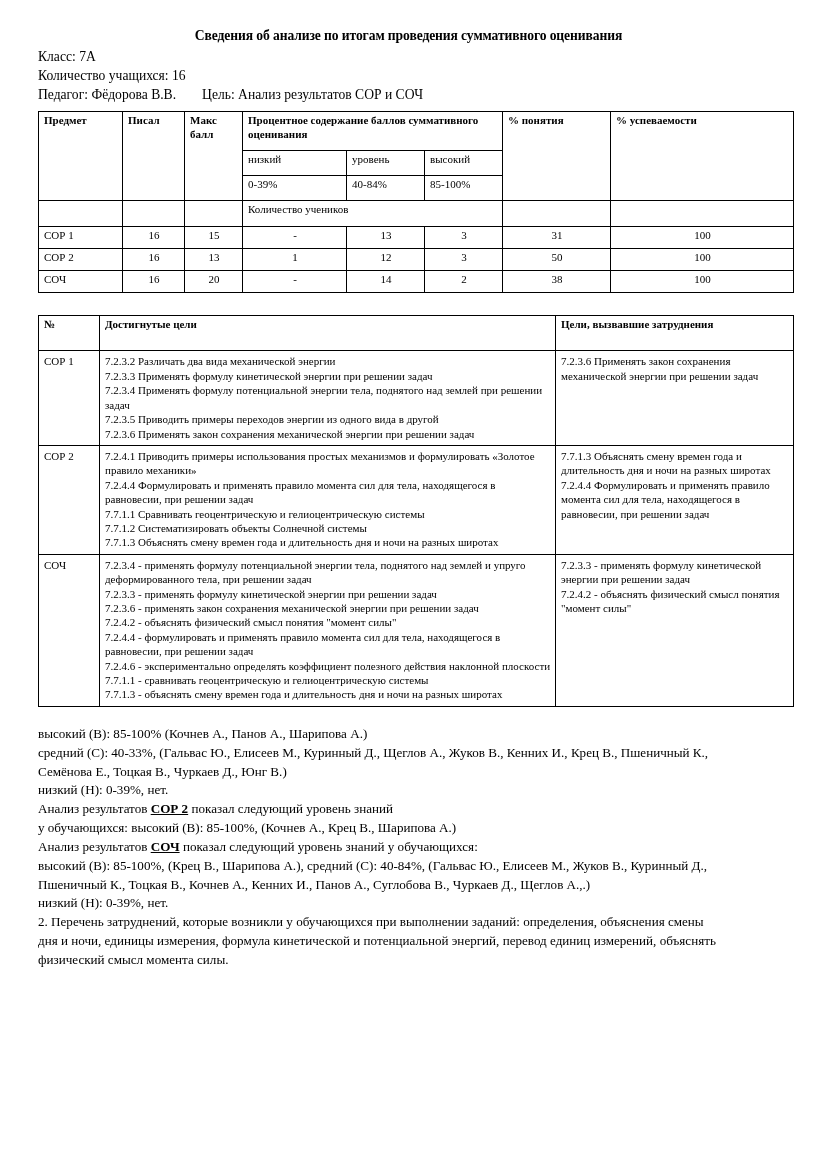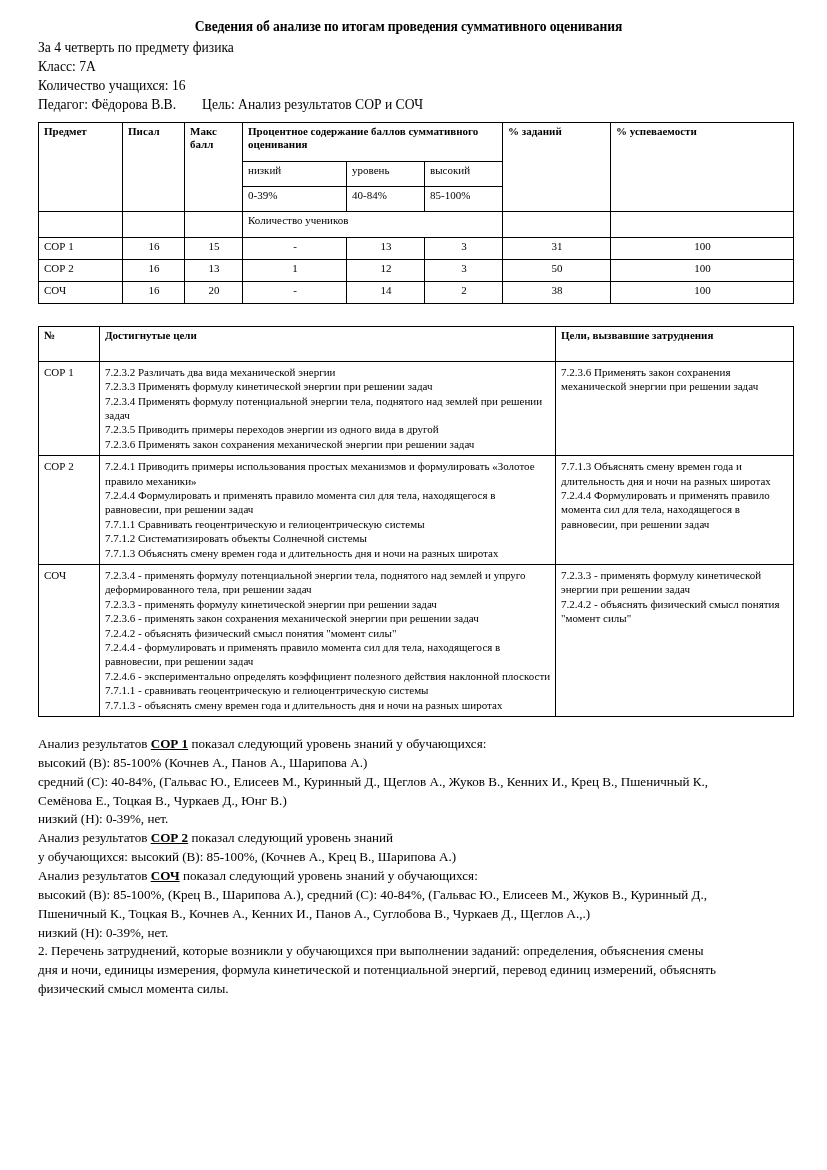--- a/index.html
+++ b/index.html
@@ -15,21 +15,21 @@
     color: #000000;
     font-size: 13.3px;
     line-height: 1.22;
     -webkit-font-smoothing: antialiased;
   }
   .page {
     position: relative;
     width: 827px;
     height: 1170px;
     box-sizing: border-box;
-    padding: 19px 30px 0 38px;
+    padding: 28px 30px 0 38px;
   }
 
   
   .doc-title {
     text-align: center;
     font-weight: bold;
     font-size: 13.6px;
     margin: 0 0 2px 0;
     padding-right: 18px;
     letter-spacing: -0.1px;
@@ -104,21 +104,20 @@
   }
   .u { font-weight: bold; text-decoration: underline; }
 </style>
 </head>
 <body>
 
 <div class="page">
 
   <div>
     <div class="doc-title">Сведения об анализе по итогам проведения суммативного оценивания</div>
-    <div class="meta-line">За 4 четверть по предмету физика</div>
     <div class="meta-line">Класс: 7А</div>
     <div class="meta-line">Количество учащихся: 16</div>
     <div class="meta-line"><span>Педагог: Фёдорова В.В.</span><span class="meta-gap"></span><span>Цель: Анализ результатов СОР и СОЧ</span></div>
   </div>
 
   <table id="table-summary">
     <colgroup>
       <col style="width:84px">
       <col style="width:62px">
       <col style="width:58px">
@@ -127,21 +126,21 @@
       <col style="width:78px">
       <col style="width:108px">
       <col style="width:183px">
     </colgroup>
     <tbody>
       <tr class="h1">
         <th rowspan="3">Предмет</th>
         <th rowspan="3">Писал</th>
         <th rowspan="3">Макс балл</th>
         <th colspan="3">Процентное содержание баллов суммативного оценивания</th>
-        <th rowspan="3">% заданий</th>
+        <th rowspan="3">% понятия</th>
         <th rowspan="3">% успеваемости</th>
       </tr>
       <tr class="r-levels">
         <td>низкий</td>
         <td>уровень</td>
         <td>высокий</td>
       </tr>
       <tr class="r-ranges">
         <td>0-39%</td>
         <td>40-84%</td>
@@ -241,23 +240,22 @@
           </td>
         <td class="goal-cell">
             <span class="goal-line">7.2.3.3 - применять формулу кинетической энергии при решении задач</span>
             <span class="goal-line">7.2.4.2 - объяснять физический смысл понятия "момент силы"</span>
           </td>
       </tr>
     </tbody>
   </table>
 
   <div class="analysis">
-    <p><span>Анализ результатов </span><span class="u">СОР 1</span><span> показал следующий уровень знаний у обучающихся:</span></p>
     <p>высокий (В): 85-100%  (Кочнев А., Панов А., Шарипова А.)</p>
-    <p>средний (С): 40-84%, (Гальвас Ю., Елисеев М., Куринный Д., Щеглов А., Жуков В., Кенних И.,  Крец В., Пшеничный К.,</p>
+    <p>средний (С): 40-33%, (Гальвас Ю., Елисеев М., Куринный Д., Щеглов А., Жуков В., Кенних И.,  Крец В., Пшеничный К.,</p>
     <p>Семёнова Е., Тоцкая В., Чуркаев Д., Юнг В.)</p>
     <p>низкий (Н): 0-39%, нет.</p>
 
     <p><span>Анализ результатов </span><span class="u">СОР 2</span><span> показал следующий уровень знаний</span></p>
     <p>у обучающихся:  высокий (В): 85-100%, (Кочнев А., Крец В., Шарипова А.)</p>
 
     <p><span>Анализ результатов </span><span class="u">СОЧ</span><span> показал следующий уровень знаний  у обучающихся:</span></p>
     <p> высокий (В): 85-100%, (Крец В., Шарипова А.), средний (С): 40-84%, (Гальвас Ю., Елисеев М., Жуков В., Куринный Д.,</p>
     <p>Пшеничный К., Тоцкая В., Кочнев А., Кенних И., Панов А., Суглобова В., Чуркаев Д., Щеглов А.,.)</p>
     <p>низкий (Н): 0-39%, нет.</p>

